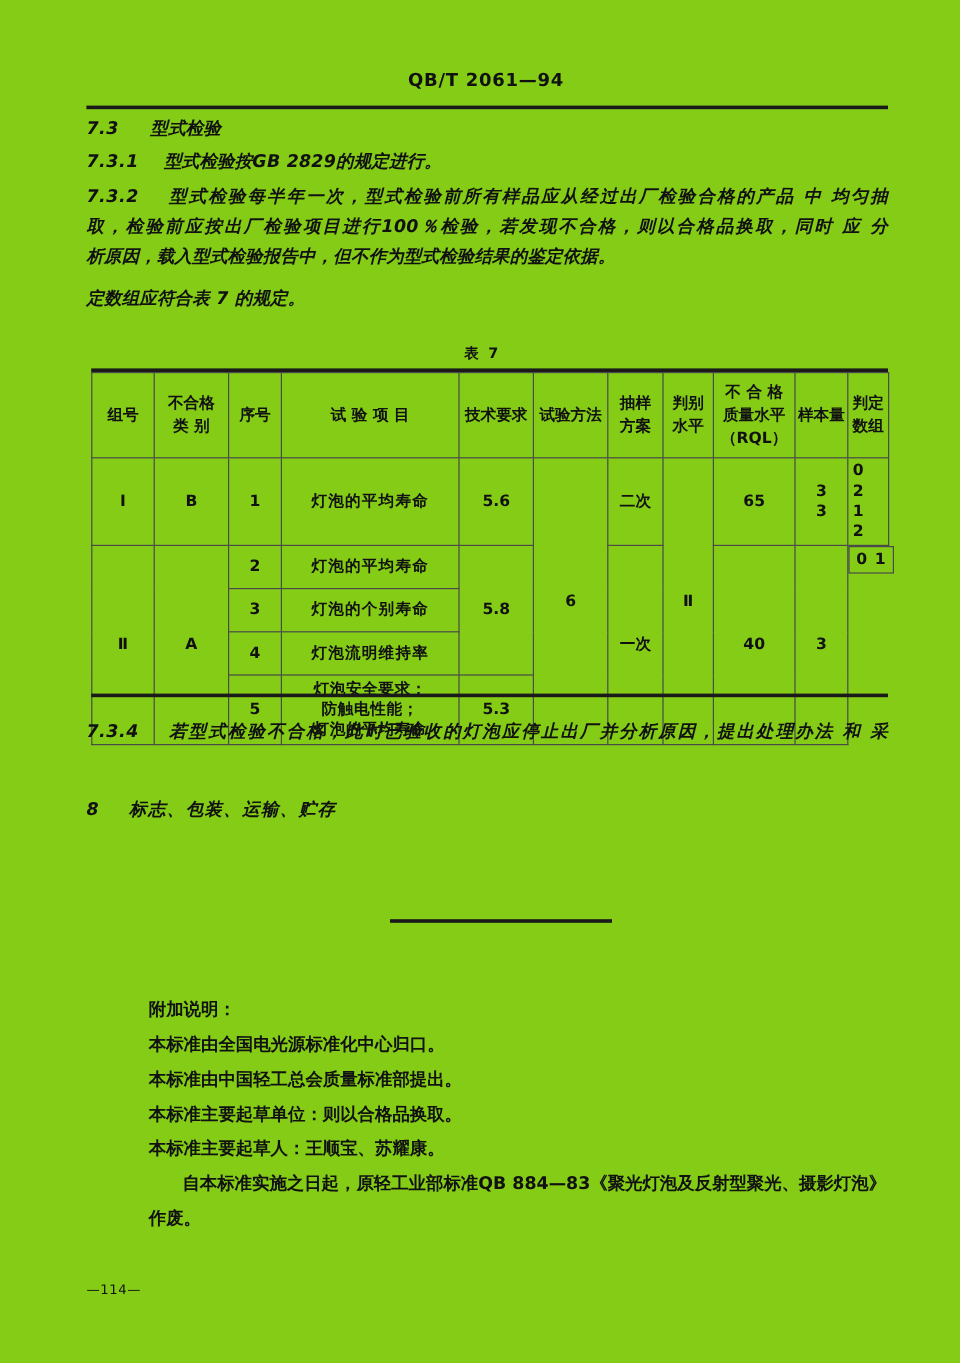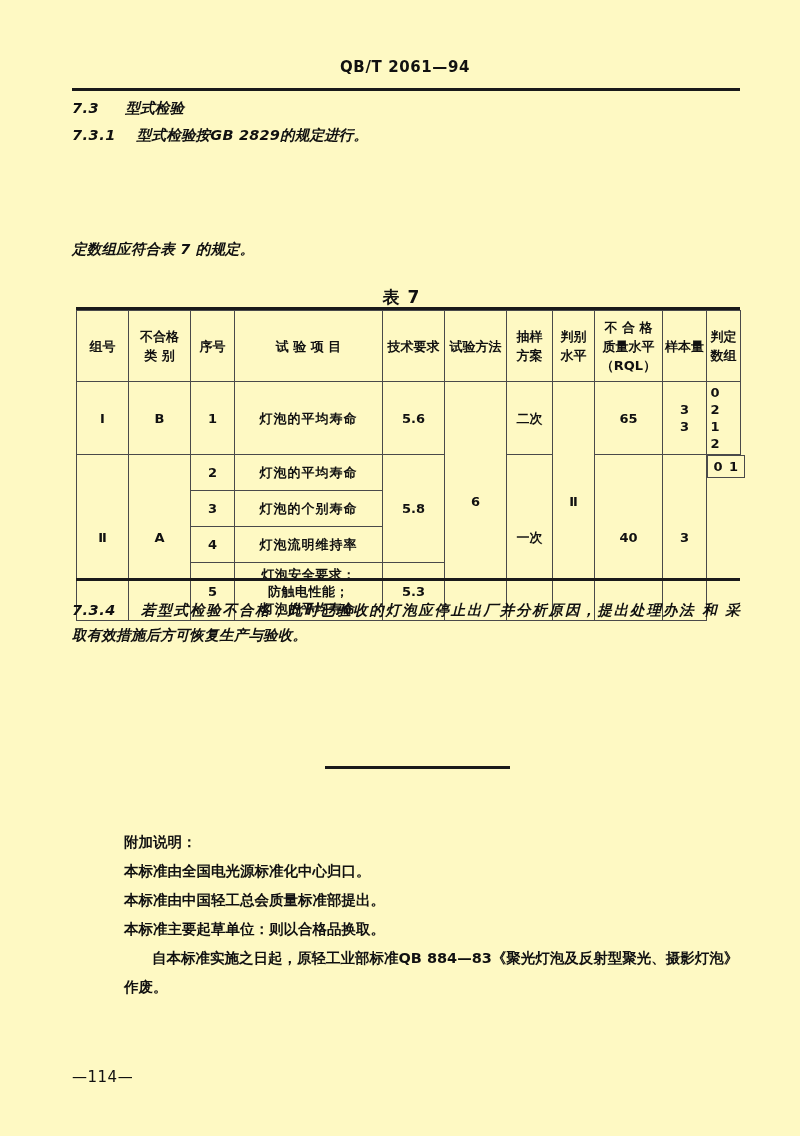--- a/index.html
+++ b/index.html
@@ -14,21 +14,21 @@
     position: relative;
     font-family: "DejaVu Sans", "Liberation Sans", sans-serif;
     color: #111111;
     overflow: hidden;
   }
   .page {
     position: absolute;
     left: 0; top: 0;
     width: 800px;
     height: 1136px;
-    background: #fef9c3;
+    background: #84cc16;
   }
 
   
   .doc-header {
     position: absolute;
     left: 70px;
     top: 58px;
     width: 670px;
     text-align: center;
     font-size: 15px;
@@ -100,21 +100,21 @@
     text-align-last: left;
   }
 
   
   .tbl-caption {
     position: absolute;
     left: 70px;
     top: 286px;
     width: 670px;
     text-align: center;
-    font-size: 17px;
+    font-size: 12px;
     font-weight: bold;
     letter-spacing: 8px;
   }
 
   
   .tbl-wrap {
     position: absolute;
     left: 76px;
     top: 310px;
     width: 664px;
@@ -199,21 +199,21 @@
   }
   .appendix .ap-line { display: block; padding-left: 26px; }
   .appendix .ap-indent { text-indent: 28px; }
 
   
   .footer {
     position: absolute;
     left: 72px;
     top: 1068px;
     width: 200px;
-    font-size: 15px;
+    font-size: 11px;
     letter-spacing: 0.5px;
     font-weight: normal;
   }
 </style>
 </head>
 <body>
 
 <div class="page">
 
   <div class="doc-header">QB/T 2061—94</div>
@@ -224,20 +224,27 @@
     &nbsp;&nbsp;&nbsp;
     <span>型式检验</span>
   </div>
 
   <div class="blk sec-731">
     <span class="num lbl">7.3.1</span>
     &nbsp;&nbsp;
     <span>型式检验按GB 2829的规定进行。</span>
   </div>
 
+  <div class="blk sec-732">
+    <span class="j-line">
+      <span class="num lbl">7.3.2</span><span style="letter-spacing:6px">&nbsp;&nbsp;</span><span>型式检验每半年一次，型式检验前所有样品应从经过出厂检验合格的产品 中 均匀抽</span>
+    </span>
+    <span class="j-line">取，检验前应按出厂检验项目进行100％检验，若发现不合格，则以合格品换取，同时 应 分</span>
+    <span class="j-last">析原因，载入型式检验报告中，但不作为型式检验结果的鉴定依据。</span>
+  </div>
 
   <div class="blk sec-733">
     <span class="j-last">定数组应符合表 7 的规定。</span>
   </div>
 
   <div class="tbl-caption">
     <span>表</span><span>7</span>
   </div>
 
   <div class="t7-top-rule"></div>
@@ -350,30 +357,35 @@
         </tr>
       </tbody>
     </table>
   </div>
   <div class="t7-bot-rule"></div>
 
   <div class="blk sec-734">
     <span class="j-line">
       <span class="num lbl">7.3.4</span><span style="letter-spacing:6px">&nbsp;&nbsp;</span><span>若型式检验不合格，此时已验收的灯泡应停止出厂并分析原因，提出处理办法 和 采</span>
     </span>
-    <span class="j-last">取有效措施后方可恢复生产与验收。</span>
-  </div>
-
+  </div>
+
+  <div class="blk sec-8-head">
+    <span class="num lbl">8</span>
+    &nbsp;&nbsp;
+    <span>标志、包装、运输、贮存</span>
+  </div>
 
   <div class="mid-rule"></div>
 
   <div class="appendix">
     <span class="ap-line">附加说明：</span>
     <span class="ap-line">本标准由全国电光源标准化中心归口。</span>
     <span class="ap-line">本标准由中国轻工总会质量标准部提出。</span>
     <span class="ap-line">本标准主要起草单位：则以合格品换取。</span>
+    <span class="ap-line">本标准主要起草人：王顺宝、苏耀康。</span>
     <span class="ap-line ap-indent">自本标准实施之日起，原轻工业部标准QB 884—83《聚光灯泡及反射型聚光、摄影灯泡》</span>
     <span class="ap-line">作废。</span>
   </div>
 
   <div class="footer">—114—</div>
 
 </div>
 
 </body></html>

